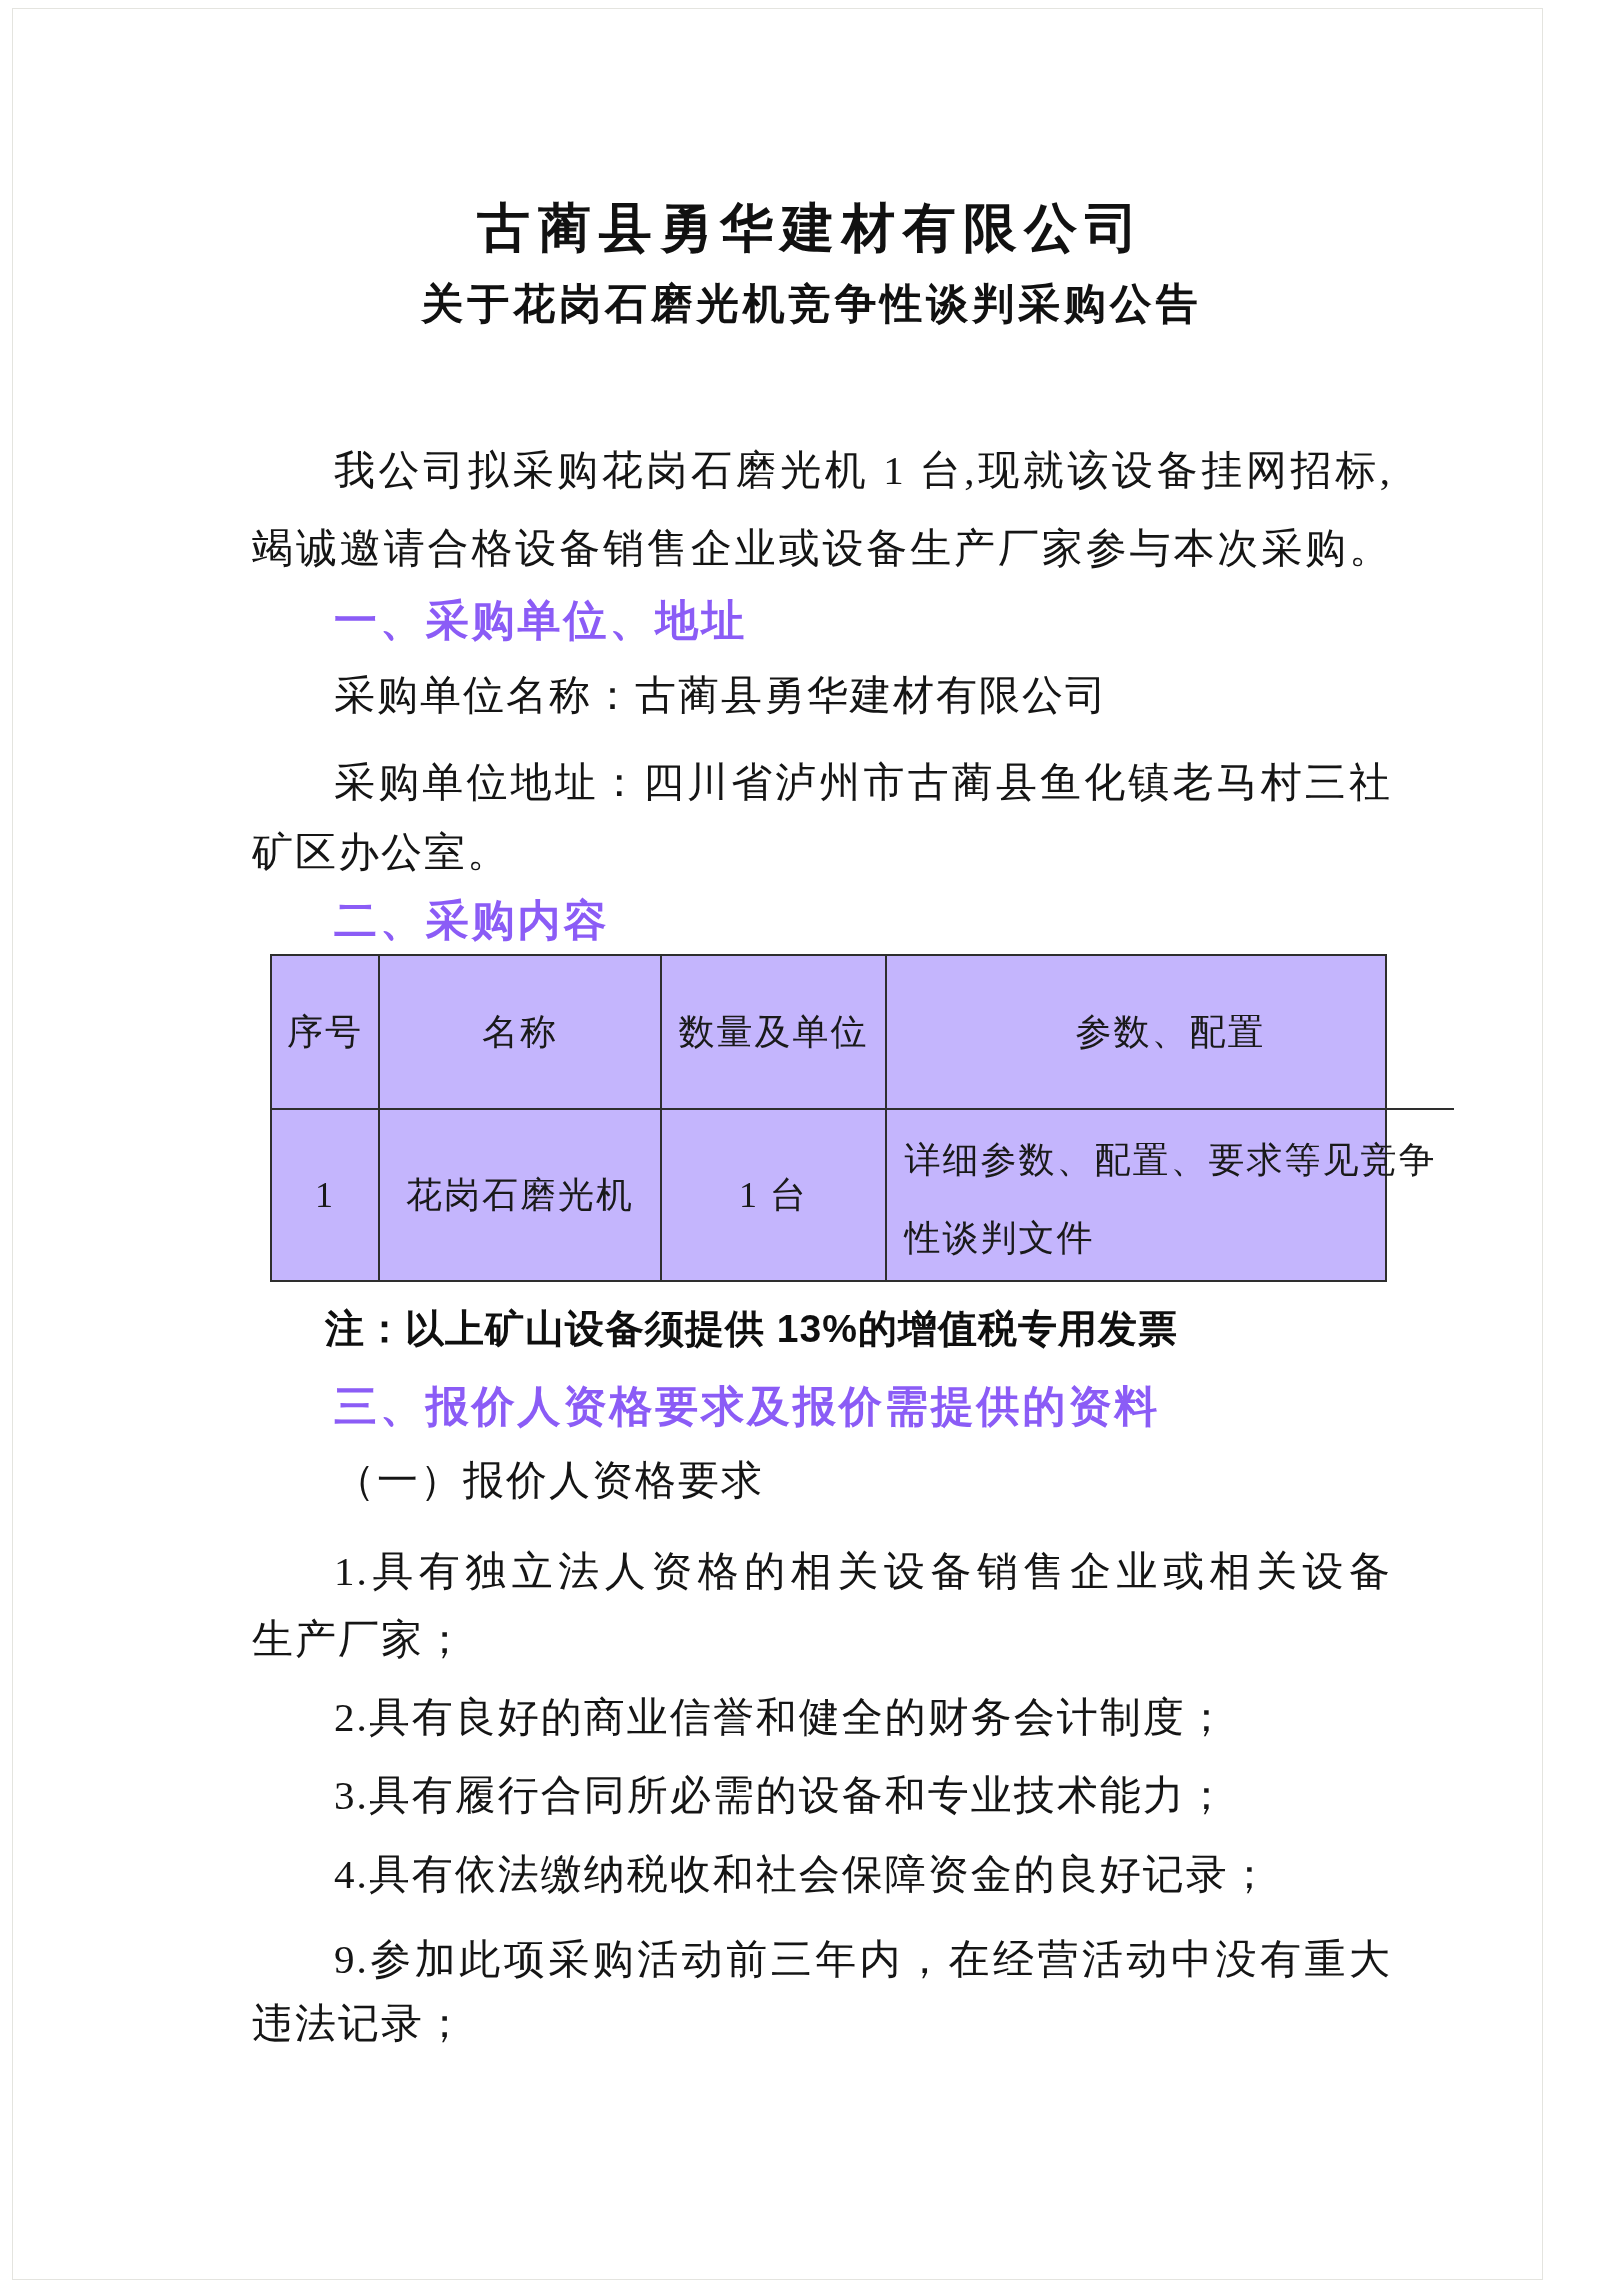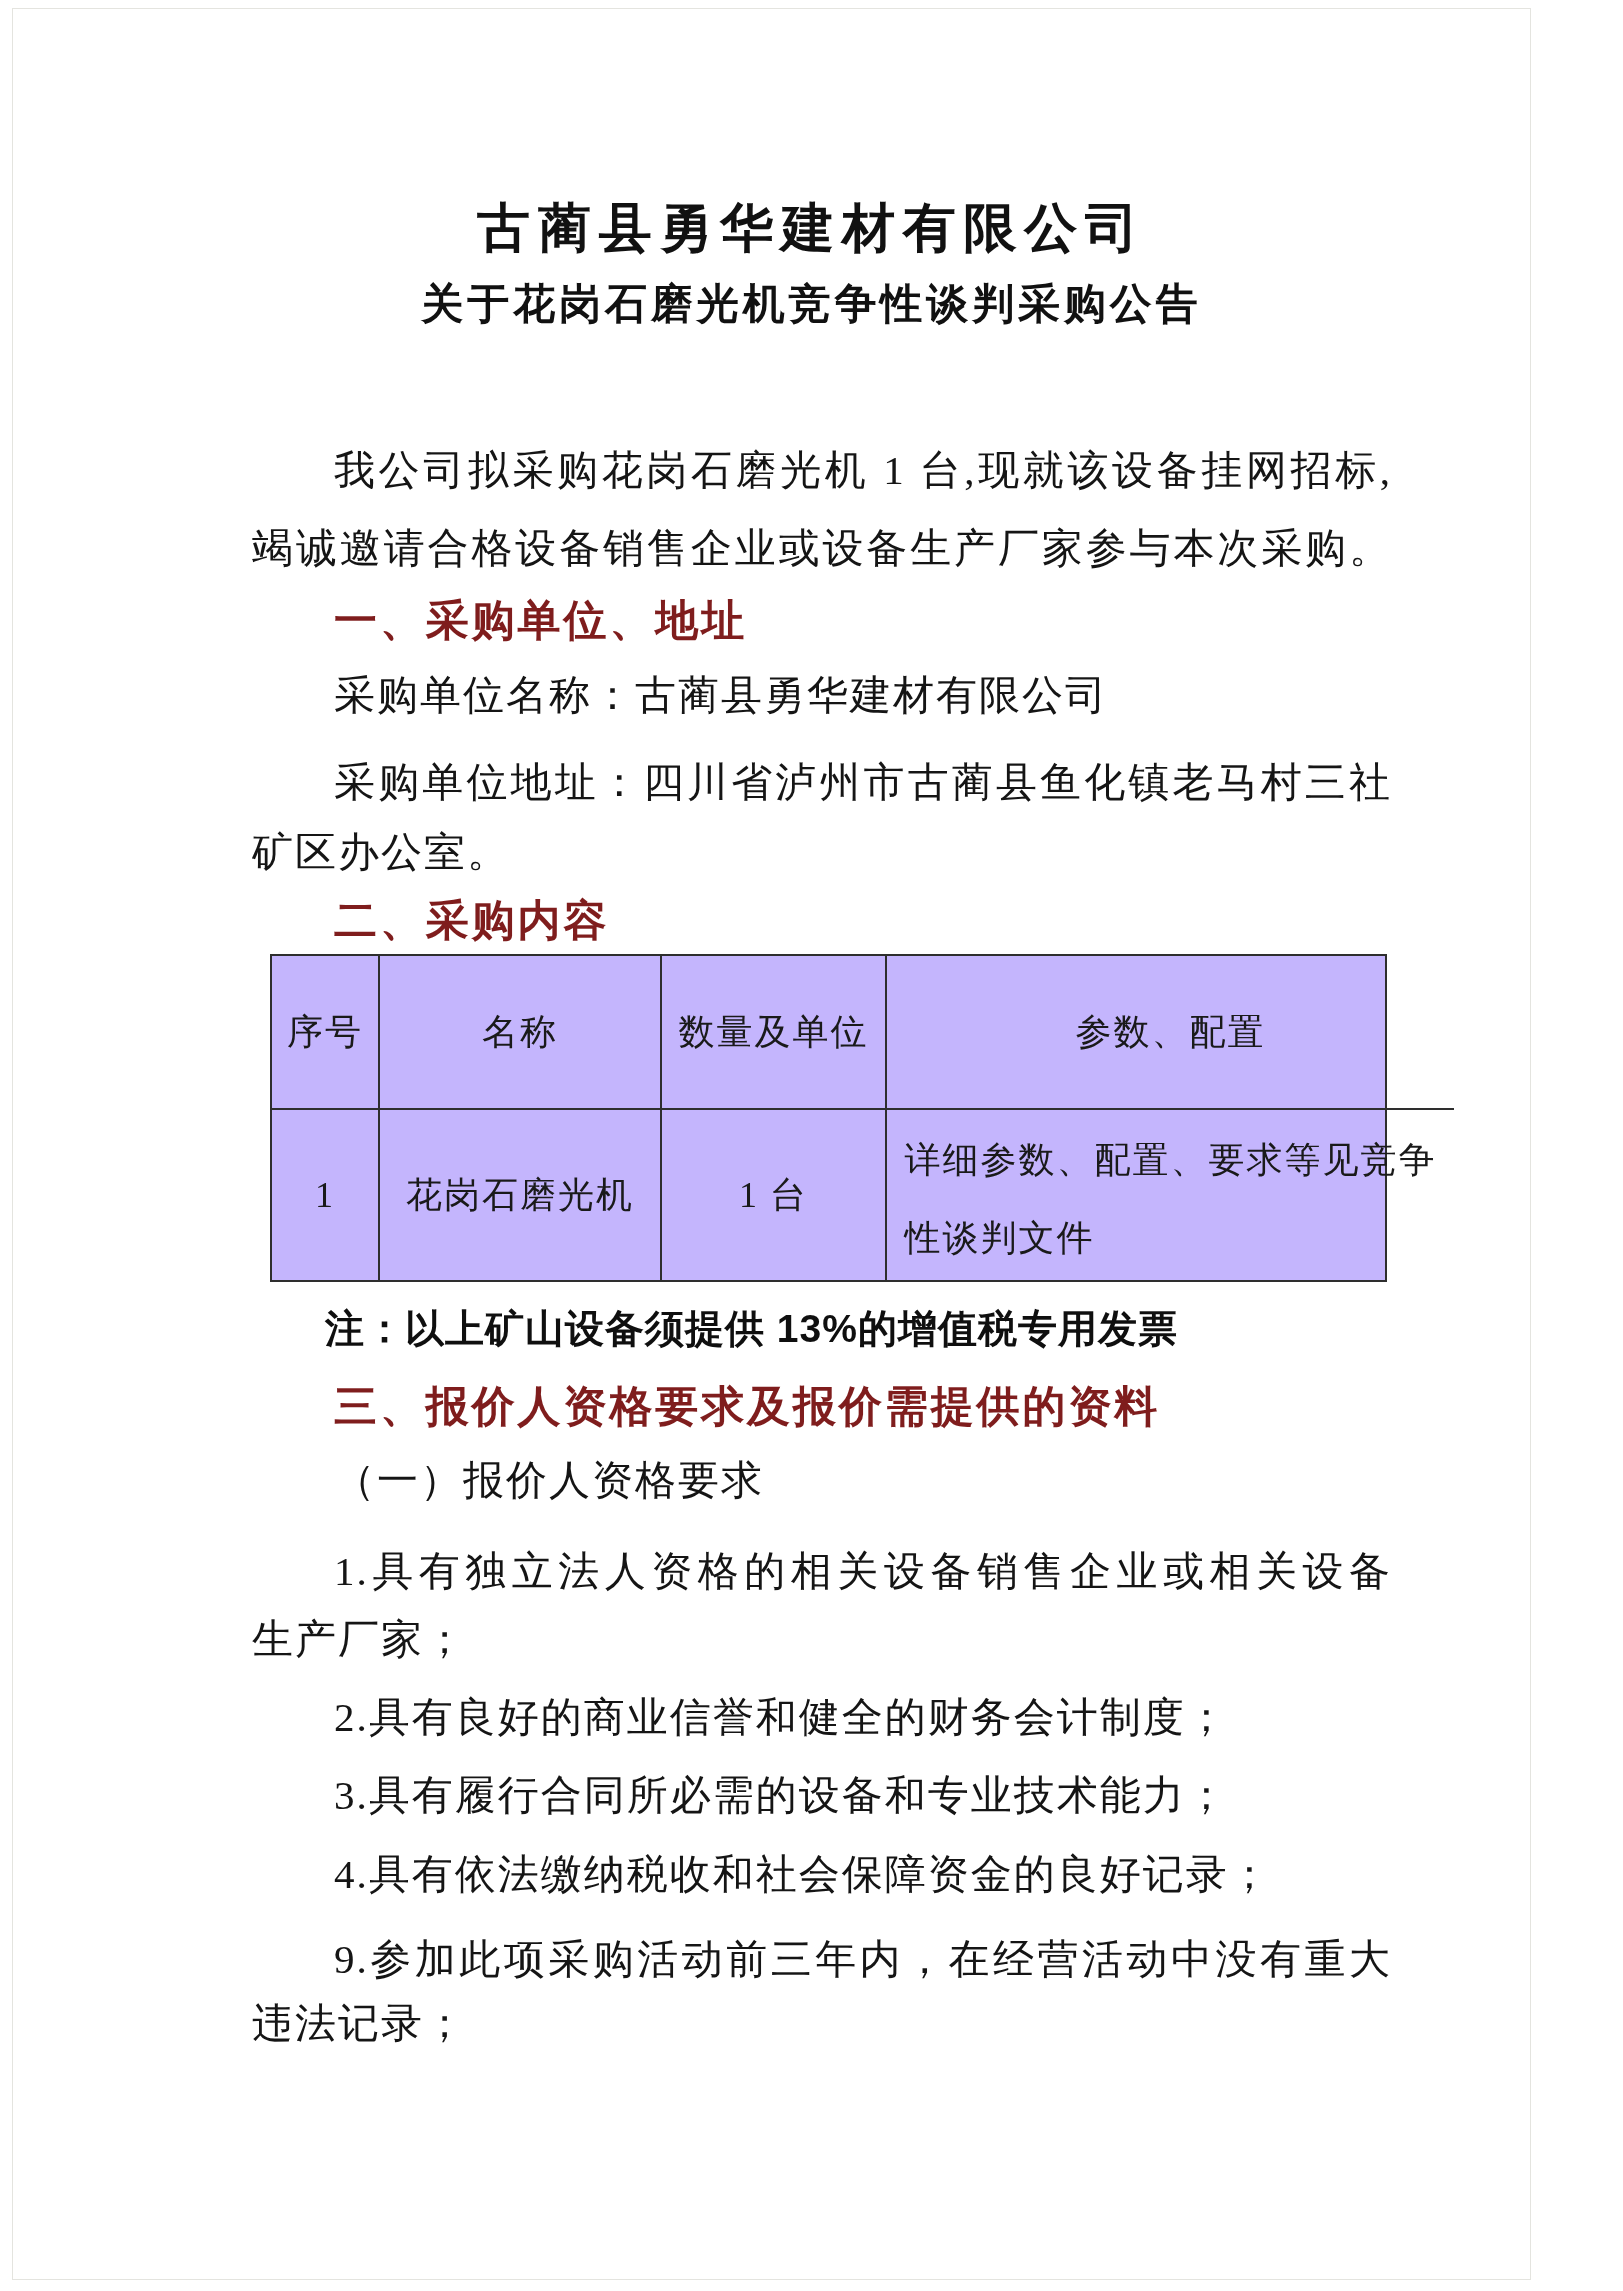--- a/index.html
+++ b/index.html
@@ -4,20 +4,21 @@
 <style>
   html,body{margin:0;padding:0;background:#ffffff;}
   .page{
     position:relative;
     width:1537px;
     height:2292px;
     background:#ffffff;
     overflow:hidden;
     font-family:"Liberation Serif","DejaVu Serif",serif;
     color:#141414;
+    padding-left:12px;
   }
   
   .scan-edge{
     position:absolute;
     left:11.8px;top:7.8px;right:5.9px;bottom:11.8px;
     border:1px solid #e4e4df;
     pointer-events:none;
   }
   .t-line{
     position:absolute;
@@ -49,21 +50,21 @@
     margin-top:8px;
   }
   .indent{text-indent:82px;}
   .note-indent{text-indent:73px;}
   .heading{
     font-family:"Liberation Sans","DejaVu Sans",sans-serif;
     font-weight:700;
     font-size:43px;
     line-height:49px;
     letter-spacing:2.9px;
-    color:#7f1d1d;
+    color:#8b5cf6;
   }
   .note{
     font-family:Liberation Sans, sans-serif;
     font-weight:700;
     font-size:39px;
     line-height:45px;
     letter-spacing:1px;
     color:#0f0f0f;
   }
 

